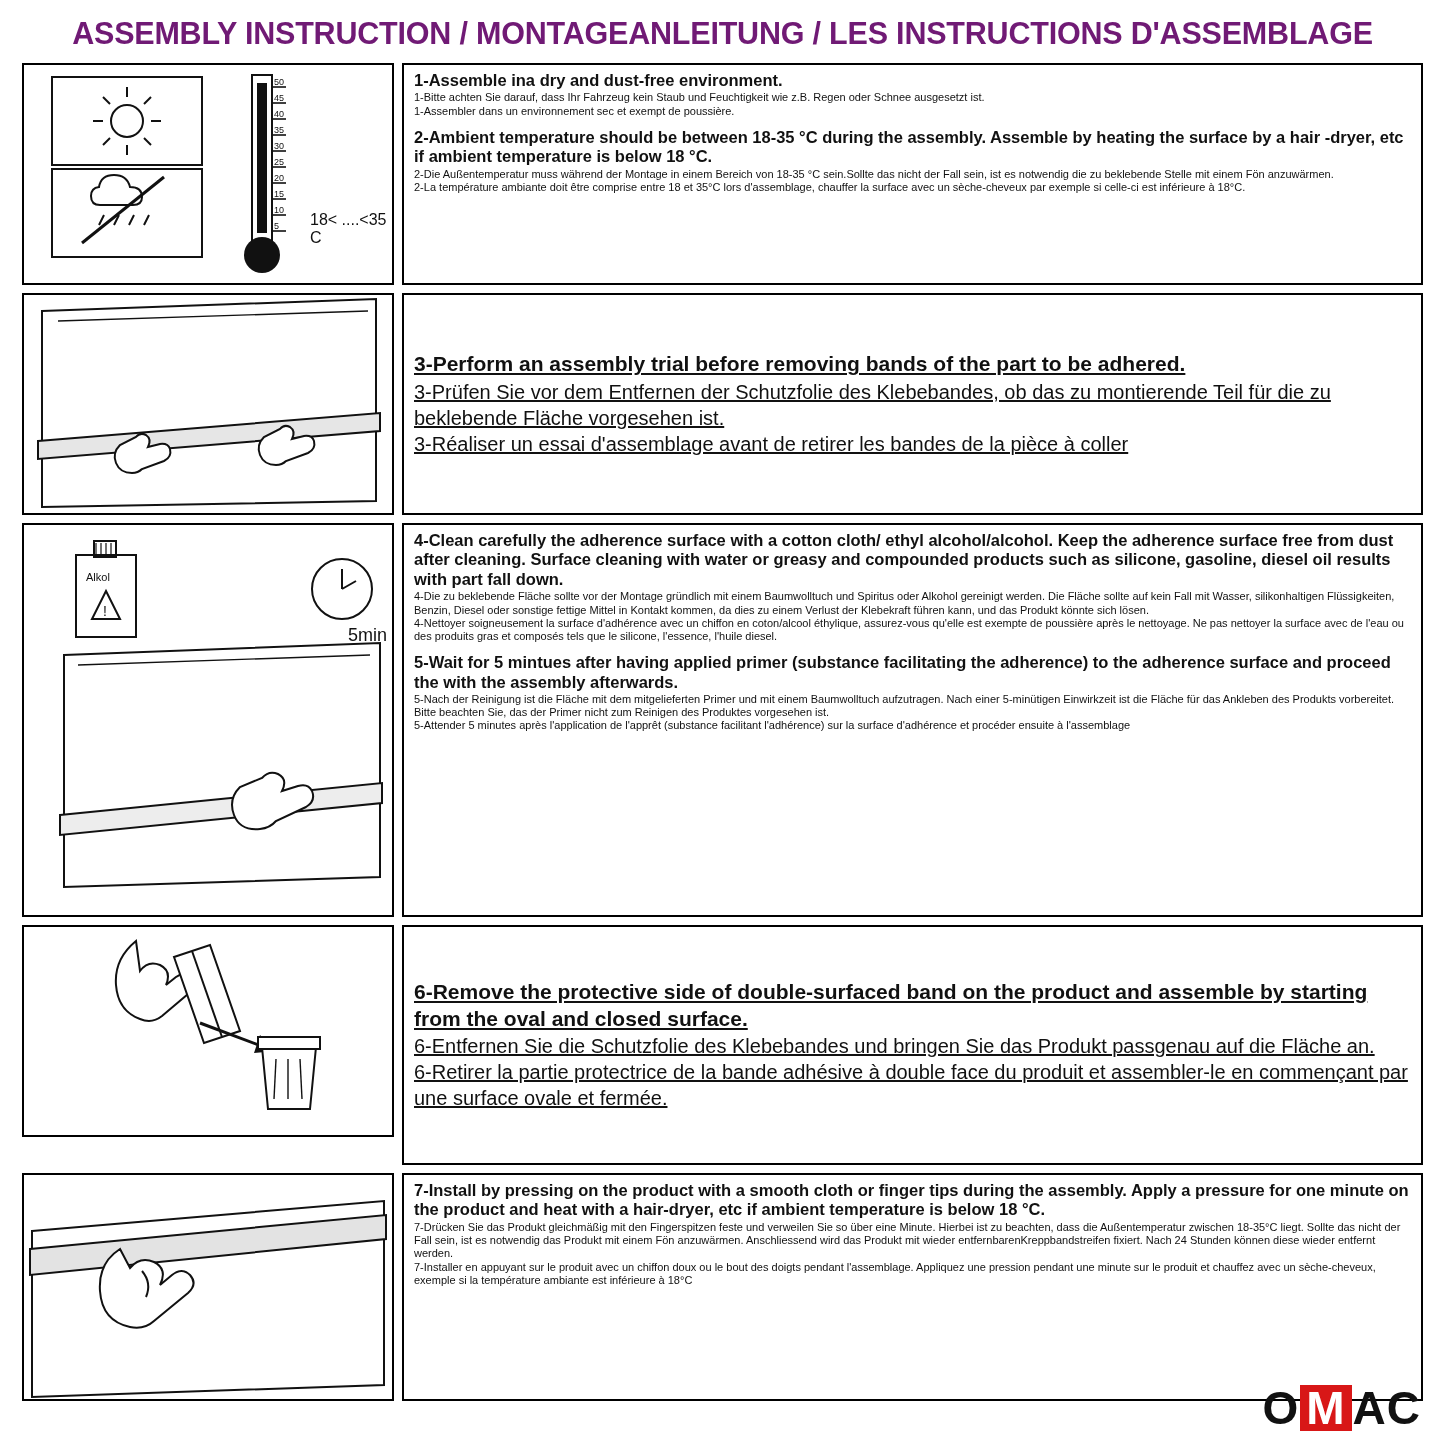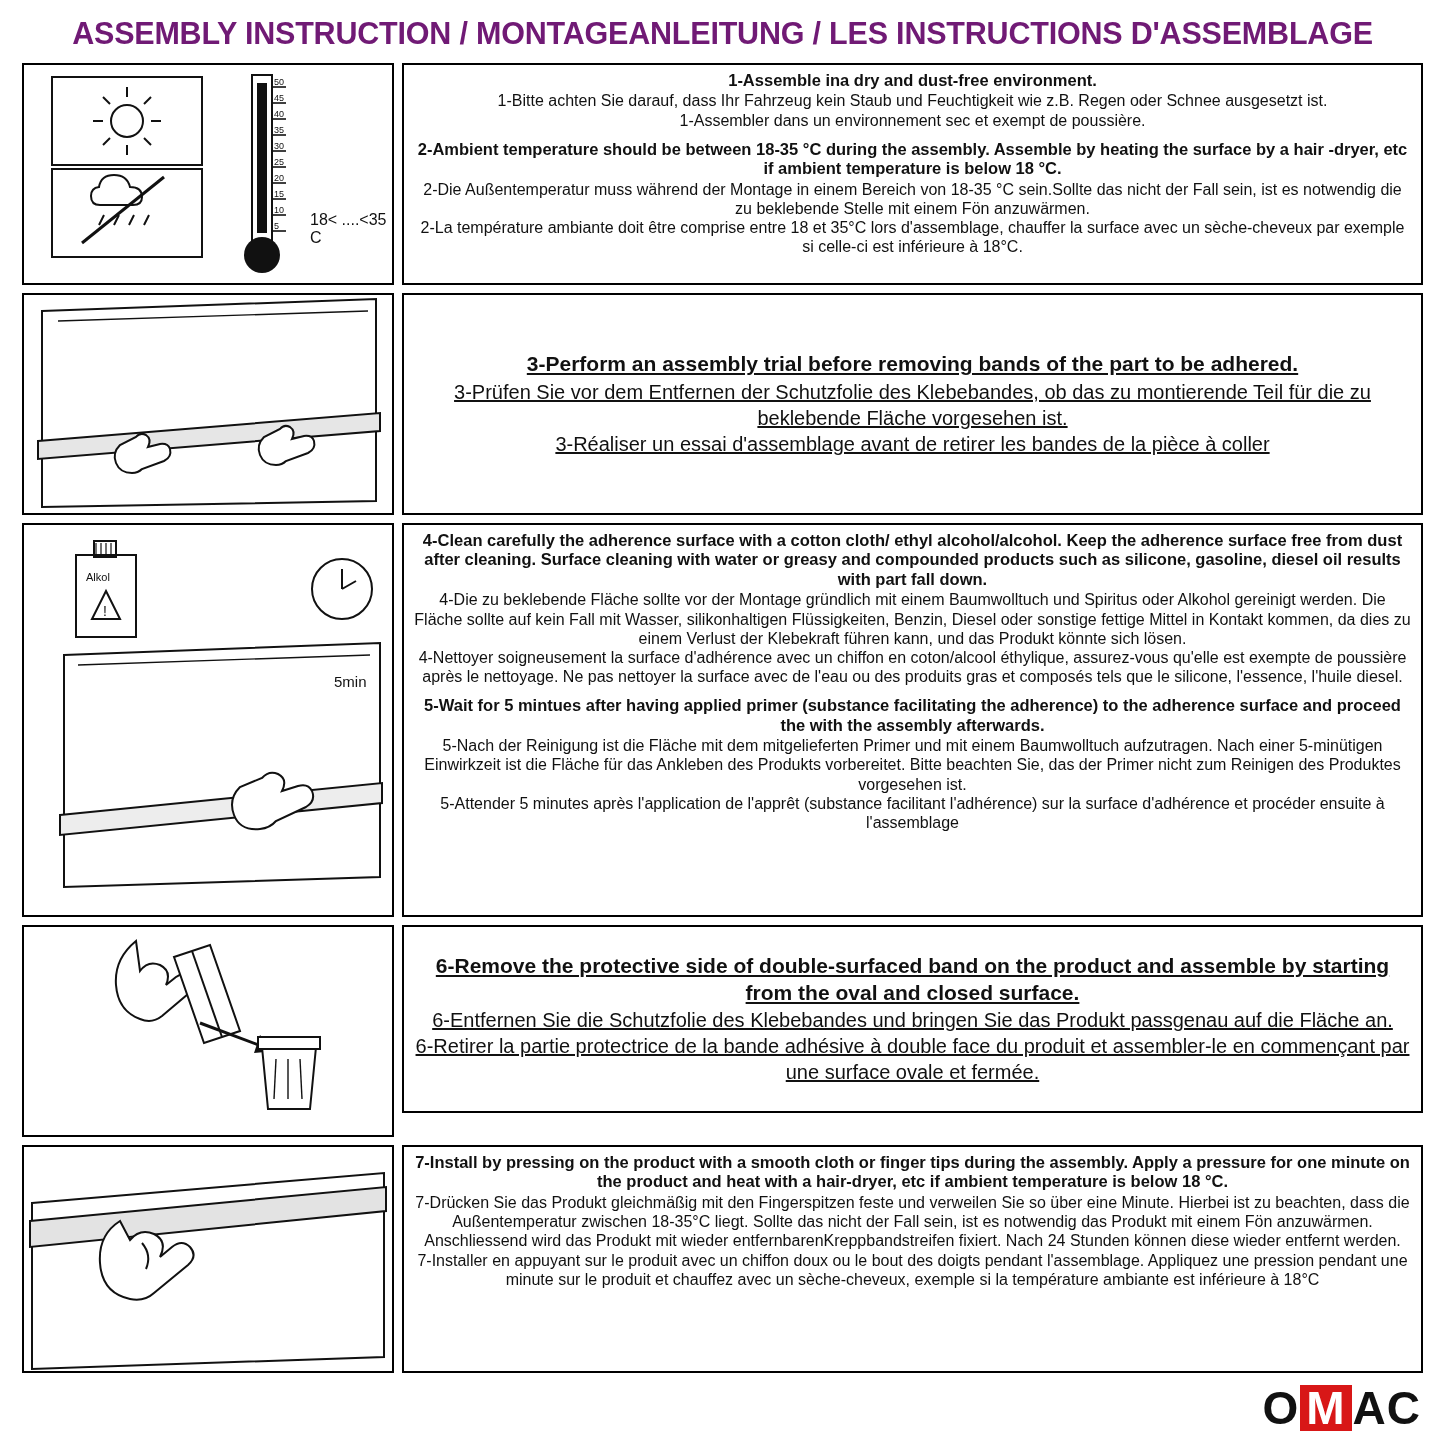--- a/index.html
+++ b/index.html
@@ -51,25 +51,25 @@
     padding:6px 10px 6px 10px;
     position:relative;
   }
   .p-en{
     font-weight:bold;
     font-size:16.5px;
     line-height:1.18;
     margin:0 0 1px 0;
   }
   .p-de,.p-fr{
-    font-size:16px;
+    font-size:11px;
     line-height:1.2;
     margin:0;
   }
-  .blk{margin-bottom:10px;text-align:center;}
+  .blk{margin-bottom:10px;}
   .blk:last-child{margin-bottom:0;}
   
   .big .p-en{font-size:21px;line-height:1.25;}
   .big .p-de,.big .p-fr{font-size:20px;line-height:1.3;}
   .centerv{display:flex;flex-direction:column;justify-content:center;text-decoration:underline;}
   svg{display:block;}
 
   .footer{
     position:absolute;
     right:24px;
@@ -214,21 +214,21 @@
           <line x1="318" y1="64" x2="318" y2="44" stroke="#111" stroke-width="2"></line>
           <line x1="318" y1="64" x2="332" y2="56" stroke="#111" stroke-width="2"></line>
 
           <path d="M40 130 L356 118 L356 352 L40 362 Z" fill="none" stroke="#111" stroke-width="2"></path>
           <path d="M54 140 L346 130" fill="none" stroke="#111" stroke-width="1.4"></path>
           <path d="M36 290 L358 258 L358 278 L36 310 Z" fill="#ededed" stroke="#111" stroke-width="2"></path>
           <g fill="#fff" stroke="#111" stroke-width="2">
             <path d="M216 262 q-12 12 -6 28 q6 16 26 14 q10 -1 16 -8 l30 -14 q10 -6 6 -16 q-4 -8 -14 -5 l-16 5 q6 -12 -4 -17 q-9 -4 -16 4 z"></path>
           </g>
         </svg>
-        <div style="position:absolute;left:310px;top:100px;font-size:15px;margin-top:48px;">5min</div>
+        <div style="position:absolute;left:324px;top:100px;font-size:18px;">5min</div>
       </div>
 
       <div class="cell txt" style="height:394px">
         <div class="blk">
           <p class="p-en">4-Clean carefully the adherence surface with a cotton cloth/ ethyl alcohol/alcohol. Keep the adherence surface free from dust after cleaning. Surface cleaning with water or greasy and compounded products such as silicone, gasoline, diesel oil results with part fall down.</p>
           <p class="p-de">4-Die zu beklebende Fläche sollte vor der Montage gründlich mit einem Baumwolltuch und Spiritus oder Alkohol gereinigt werden. Die Fläche sollte auf kein Fall mit Wasser, silikonhaltigen Flüssigkeiten, Benzin, Diesel oder sonstige fettige Mittel in Kontakt kommen, da dies zu einem Verlust der Klebekraft führen kann, und das Produkt könnte sich lösen.</p>
           <p class="p-fr">4-Nettoyer soigneusement la surface d'adhérence avec un chiffon en coton/alcool éthylique, assurez-vous qu'elle est exempte de poussière après le nettoyage. Ne pas nettoyer la surface avec de l'eau ou des produits gras et composés tels que le silicone, l'essence, l'huile diesel.</p>
         </div>
         <div class="blk">
           <p class="p-en">5-Wait for 5 mintues after having applied primer (substance facilitating the adherence) to the adherence surface and proceed the with the assembly afterwards.</p>
@@ -255,21 +255,21 @@
             <path d="M238 120 L292 120 L286 182 L244 182 Z"></path>
             <rect x="234" y="110" width="62" height="12"></rect>
           </g>
           <g stroke="#111" stroke-width="1.4">
             <line x1="252" y1="132" x2="250" y2="172"></line>
             <line x1="264" y1="132" x2="264" y2="172"></line>
             <line x1="276" y1="132" x2="278" y2="172"></line>
           </g>
         </svg>
       </div>
-      <div class="cell txt big centerv" style="height:188px">
+      <div class="cell txt big centerv" style="height:240px">
         <div class="blk">
           <p class="p-en">6-Remove the protective side of double-surfaced band on the product and assemble by starting from the oval and closed surface.</p>
           <p class="p-de">6-Entfernen Sie die Schutzfolie des Klebebandes und bringen Sie das Produkt passgenau auf die Fläche an.</p>
           <p class="p-fr">6-Retirer la partie protectrice de la bande adhésive à double face du produit et assembler-le en commençant par une surface ovale et fermée.</p>
         </div>
       </div>
     </div>
 
     <div class="row">
       <div class="cell fig" style="height:228px">

